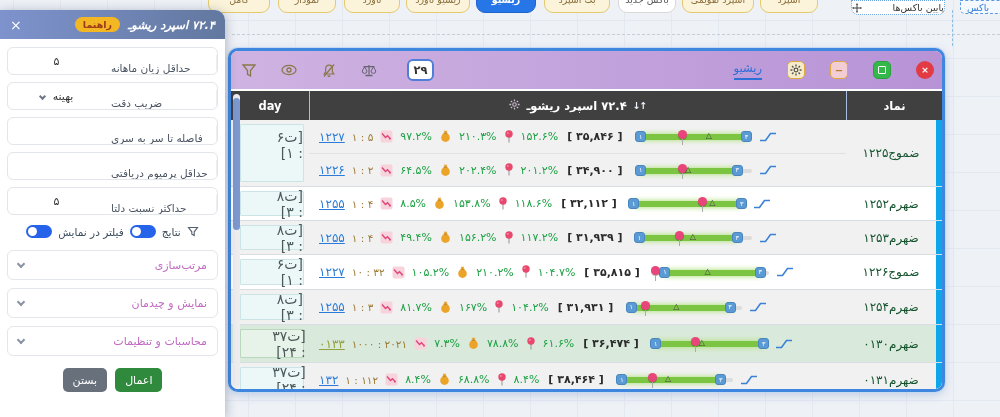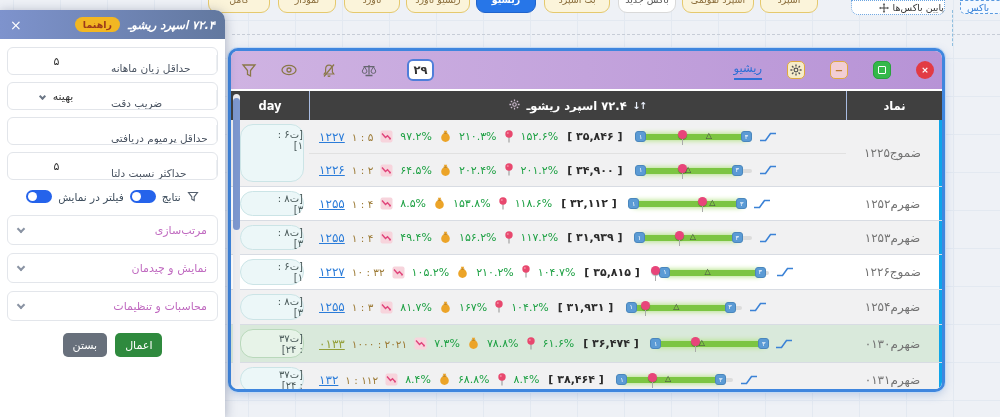--- a/index.html
+++ b/index.html
@@ -13,21 +13,21 @@
   .dash-v { position:absolute; left:952px; top:10px; height:36px; border-left:1px dashed #8fbede; z-index:1; }
 
   
   .tab { position:absolute; top:-14px; height:27px; background:#fbf4da; border:1px solid #e5c96d;
          border-radius:9px; display:flex; align-items:center; justify-content:center;
          font-size:9.5px; color:#8a6d3b; z-index:2; white-space:nowrap; padding:0 4px; }
   .tab.active { background:#2776e8; border-color:#1f63cc; color:#fff; font-weight:bold; }
   .tab.white { background:#ffffff; border-color:#d9d9d9; color:#555; }
   .btn-boxes { position:absolute; top:0; left:851px; width:94px; height:15px; background:#fff;
          border:1.5px dotted #6aa4e0; border-radius:0 0 7px 7px; display:flex; gap:4px;
-         align-items:center; justify-content:flex-end; font-size:9.5px; color:#333; z-index:2; }
+         align-items:center; justify-content:space-between; font-size:9.5px; color:#333; z-index:2; }
   .tab-baks { position:absolute; top:0; left:960px; width:50px; height:14px; background:#f4f9ff;
          border:1px dashed #5a9ae0; border-radius:0 0 5px 5px; display:flex; align-items:center;
          justify-content:flex-start; padding-left:6px; font-size:9.5px; color:#2e7cd6; z-index:2; overflow:hidden;}
 
   
   .window { position:absolute; left:228px; top:48px; width:717px; height:344px; z-index:3;
             background:#fff; border:3px solid #3f86de; border-radius:10px;
             box-shadow:0 0 0 1px #c4daf3, 0 3px 10px rgba(50,100,180,.25); overflow:hidden; }
   .titlebar { height:38px; background:linear-gradient(90deg,#cfb3e2,#b793d6);
               display:flex; align-items:center; padding:0 8px; gap:21px; }
@@ -54,27 +54,27 @@
   .sort-arrows { font-size:9.5px; color:#eaf0fc; letter-spacing:-1px; }
   .hdr-gear { color:#cdbacf; }
 
   .rows { position:relative; height:269px; overflow:hidden; }
   .row { display:flex; border-top:1px solid #d8dce3; }
   .row:first-child { border-top:none; }
   .row.gray { background:#f1f1f2; }
   .row.white { background:#fff; }
   .row.green { background:#d9e9db; }
   .cell-day { width:78px; padding:4px 5px 4px 9px; }
-  .daybox { height:100%; min-height:24px; background:#ecf7f8; border:1px solid #cbe4e6; border-radius:13px;
-            display:flex; justify-content:center; align-items:center; font-size:10px; color:#4a5a5a;padding-left:34px; }
+  .daybox { height:100%; min-height:24px; background:#ecf7f8; border:1px solid #cbe4e6; border-radius:1px;
+            display:flex; justify-content:center; align-items:center; font-size:14px; color:#4a5a5a;padding-left:34px; }
   .row.tall .daybox { align-items:flex-start; padding-top:4px; }
   .row.green .daybox { background:#e7f3e8; border-color:#b9d8bb; }
   .cell-center { flex:1; display:flex; flex-direction:column; justify-content:center; }
-  .cell-sym { width:96px; border-right:3px solid #0ea5e9; display:flex; align-items:center;
-              justify-content:center; font-size:12px; color:#737373; }
+  .cell-sym { width:96px; border-right:6px solid #0ea5e9; display:flex; align-items:center;
+              justify-content:center; font-size:12px; color:#14532d; }
   .line { display:flex; align-items:center; gap:7px; padding:0 4px 0 10px; height:33px; }
   .line + .line { border-top:1px solid #e1e1e1; }
   .lnk { color:#2b7cd9; font-size:12px; text-decoration:underline; cursor:pointer; }
   .lnk.olive { color:#94a03a; }
   .ratio { direction:ltr; color:#9c7a35; font-size:10.5px; white-space:nowrap; }
   .pct { direction:ltr; color:#1ea144; font-size:11px; white-space:nowrap; }
   .price { direction:ltr; color:#2b2b2b; font-size:11px; font-weight:600; white-space:nowrap; margin-left:2px; }
   .ic { display:inline-flex; align-items:center; }
 
   .slider { position:relative; width:116px; height:17px; margin-left:6px; flex:none; cursor:pointer; }
@@ -668,20 +668,24 @@
     </div>
     <div class="field">
       <div class="val">
         <span class="chev sel"></span>
         <span class="rtl">بهینه</span>
       </div>
       <div class="lbl">ضریب دقت</div>
     </div>
     <div class="field">
       <div class="val"></div>
+      <div class="lbl">فاصله تا سر به سری</div>
+    </div>
+    <div class="field">
+      <div class="val"></div>
       <div class="lbl">حداقل پرمیوم دریافتی</div>
     </div>
     <div class="field">
       <div class="val">۵</div>
       <div class="lbl">حداکثر نسبت دلتا</div>
     </div>
 
     <div class="toggles">
       <span class="tgl">
           <i></i>

